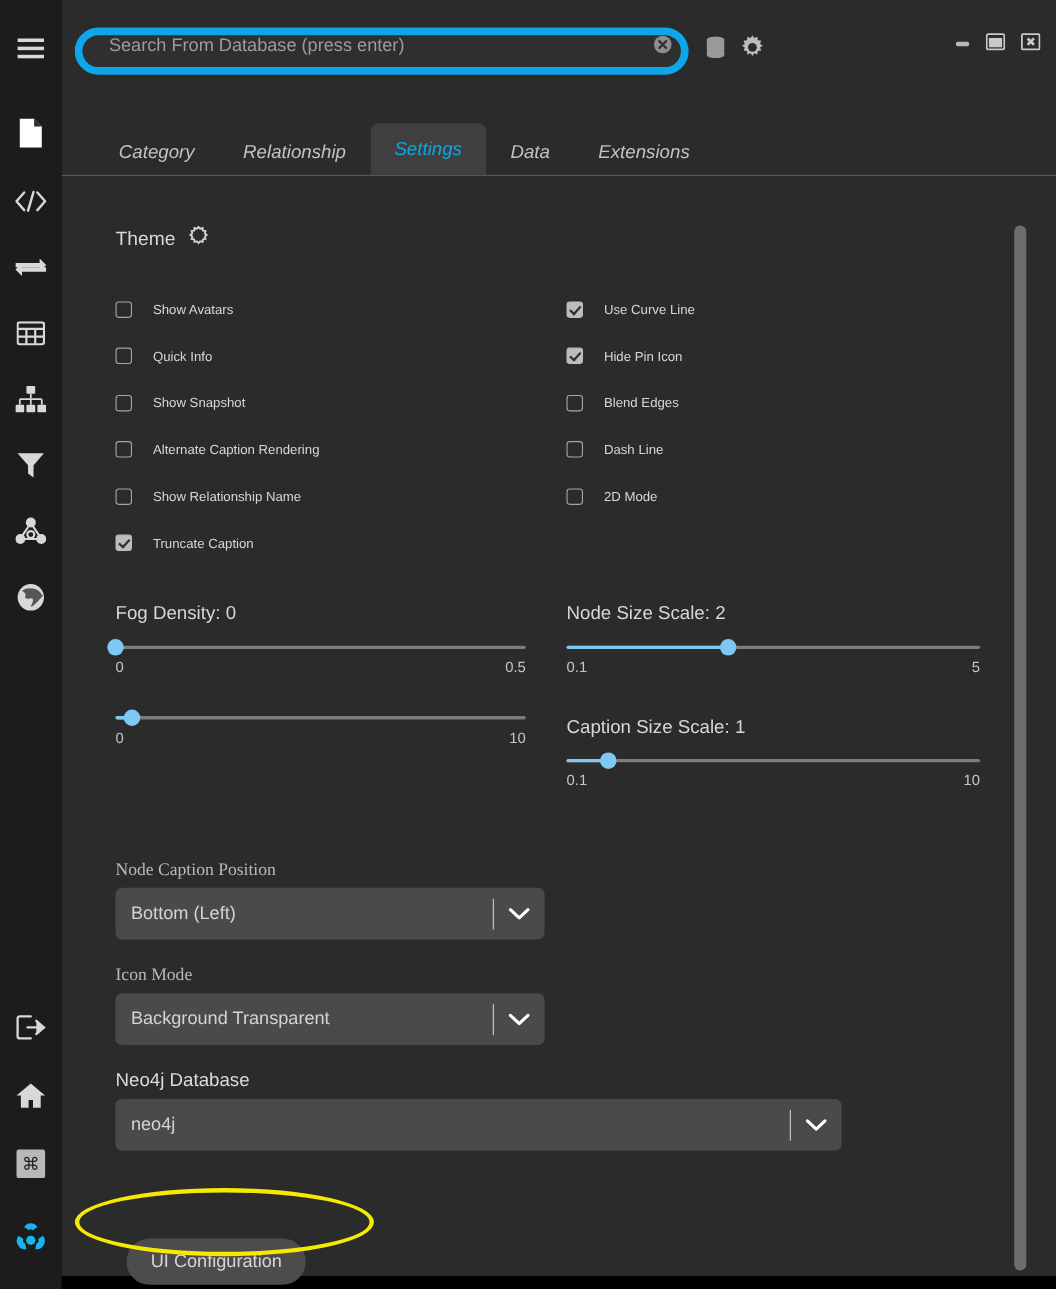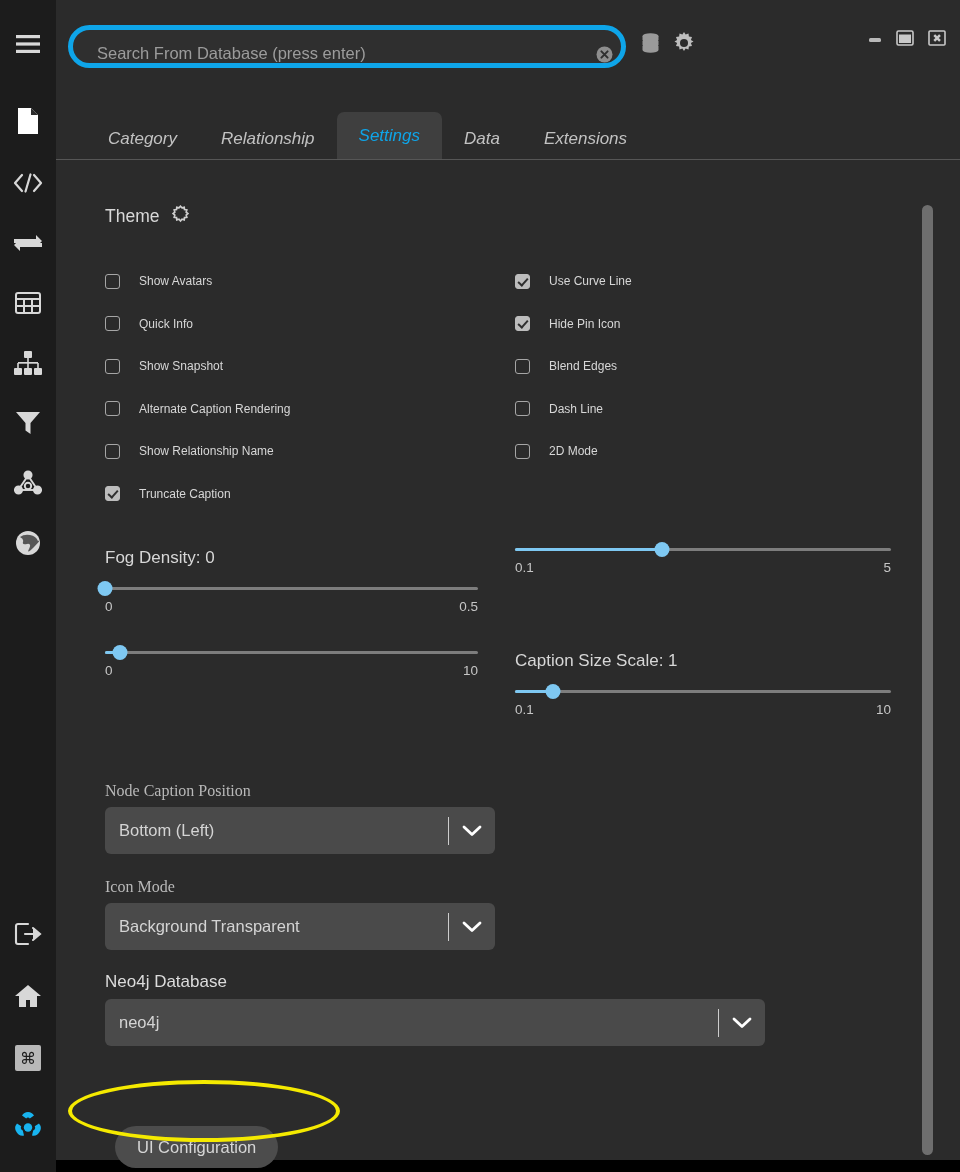--- a/index.html
+++ b/index.html
@@ -27,23 +27,23 @@
   
   #panel {
     position: absolute; left: 56px; top: 0; width: 904px; height: 1160px;
     background: #2b2b2b;
   }
 
   
   #topbar { position: relative; height: 92px; }
   #searchbox {
     position: absolute; left: 12px; top: 25px; width: 558px; height: 43px;
-    border: 5px solid #0ea5e9; border-radius: 22px;
+    border: 7px solid #0ea5e9; border-radius: 22px;
     background: #2f2f2f;
-    display: flex; align-items: flex-end;
+    display: flex; align-items: flex-start;
   }
   #search-input {
     flex: 1; border: none; outline: none; background: transparent;
     color: #d0d0d0; font-size: 16.5px; font-family: "Liberation Sans", sans-serif;
     padding-left: 24px;
   }
   #search-input::placeholder { color: #9c9c9c; }
   #clear-icon { width: 34px; display:flex; align-items:center; justify-content:center; color:#8e8e8e; }
   #db-icon { position: absolute; left: 586px; top: 33px; color: #9a9a9a; }
   #gear-icon { position: absolute; left: 617px; top: 32px; color: #bdbdbd; }
@@ -363,20 +363,21 @@
           <div class="track">
             <div class="fill" style="width: 0%;"></div>
             <div class="thumb" style="left: 0%;"></div>
           </div>
           <div class="ticks">
             <span>0</span>
             <span>0.5</span>
           </div>
         </div>
       <div class="slider-block" id="sl1" style="left:459px; top:388px; width:376px;">
+          <div class="slider-title">Node Size Scale: 2</div>
           <div class="track">
             <div class="fill" style="width: 39%;"></div>
             <div class="thumb" style="left: 39%;"></div>
           </div>
           <div class="ticks">
             <span>0.1</span>
             <span>5</span>
           </div>
         </div>
       <div class="slider-block" id="sl2" style="left:49px; top:491px; width:373px;">

